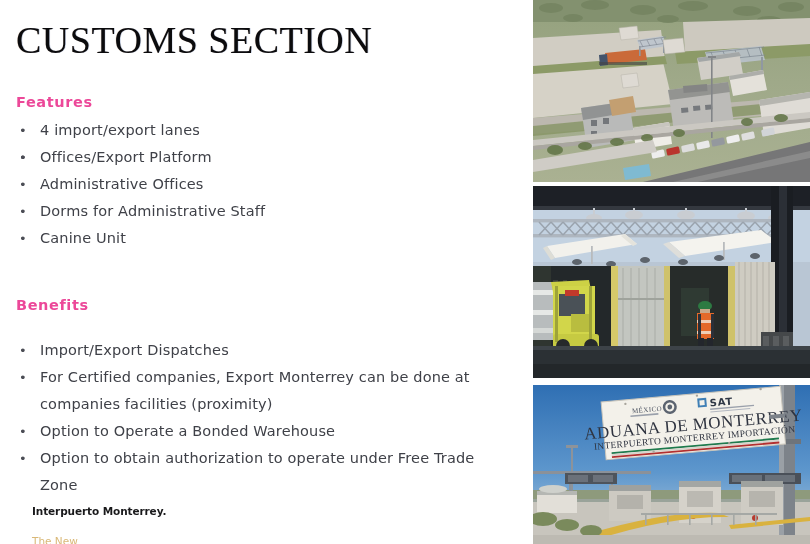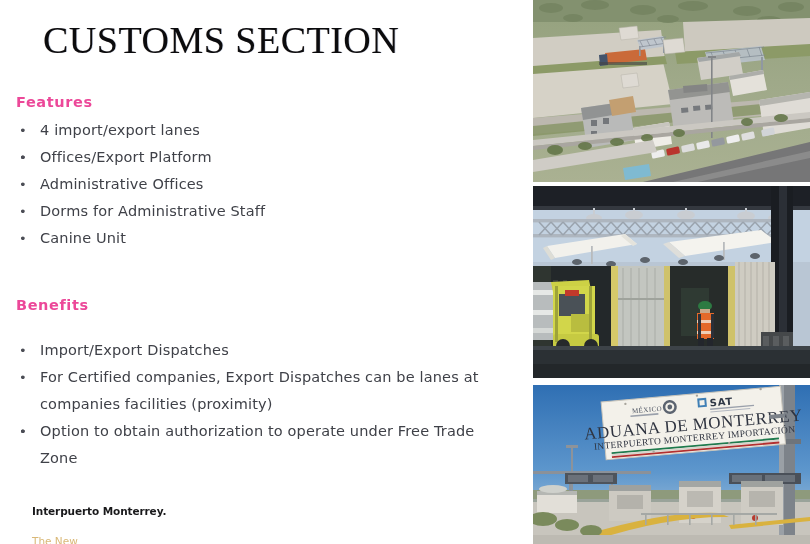--- a/index.html
+++ b/index.html
@@ -27,21 +27,21 @@
     position: absolute;
     left: 0;
     top: 0;
     width: 533px;
     height: 544px;
     background: #ffffff;
   }
 
   .slide-title {
     position: absolute;
-    left: 43px;
+    left: 16px;
     top: 18px;
     font-family: "Liberation Serif", "DejaVu Serif", serif;
     font-size: 38px;
     line-height: 44px;
     letter-spacing: 0.5px;
     color: #0b0b0d;
     white-space: nowrap;
     text-shadow: 0.7px 0.4px 0 rgba(80,110,170,0.30), -0.4px -0.3px 0 rgba(190,120,60,0.22);
   }
 
@@ -181,24 +181,25 @@
 
     <div class="section-heading benefits">Benefits</div>
 
     <ul class="bullet-list benefits-list">
       <li class="bullet-item">
         <span class="dot">•</span>
         <span>Import/Export Dispatches</span>
       </li>
       <li class="bullet-item">
         <span class="dot">•</span>
-        <span>For Certified companies, Export Dispatches can be lanes at companies facilities (proximity)</span>
-      </li>
-      <li class="bullet-item">
-        <span class="dot">•</span>
+        <span>For Certified companies, Export Monterrey can be done at companies facilities (proximity)</span>
+      </li>
+      <li class="bullet-item">
+        <span class="dot">•</span>
+        <span>Option to Operate a Bonded Warehouse</span>
       </li>
       <li class="bullet-item">
         <span class="dot">•</span>
         <span>Option to obtain authorization to operate under Free Trade Zone</span>
       </li>
     </ul>
 
     <div class="footer-logo">
       <div class="brand-name">Interpuerto Monterrey.</div>
       <div class="brand-tagline">The New</div>

